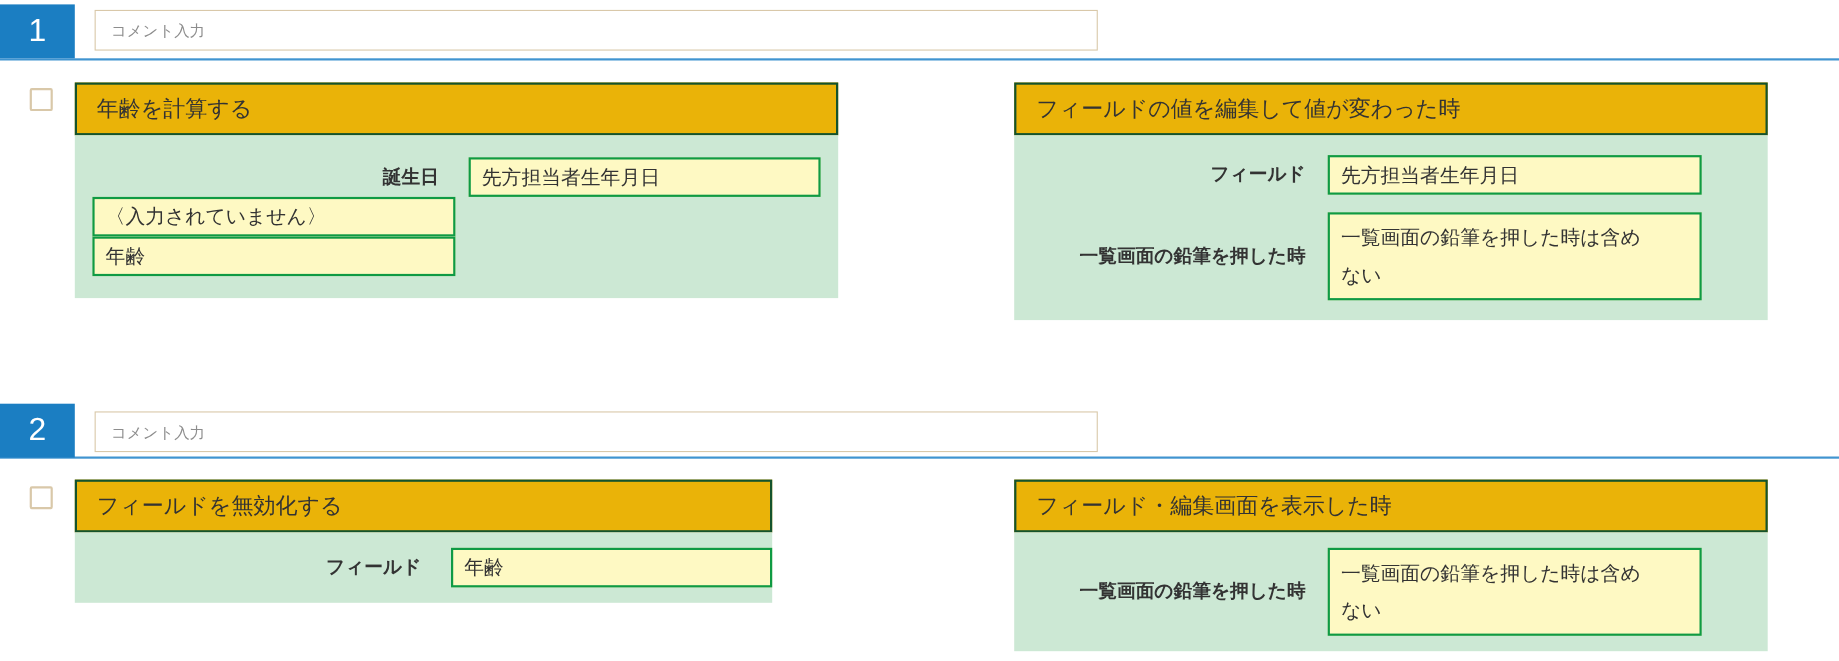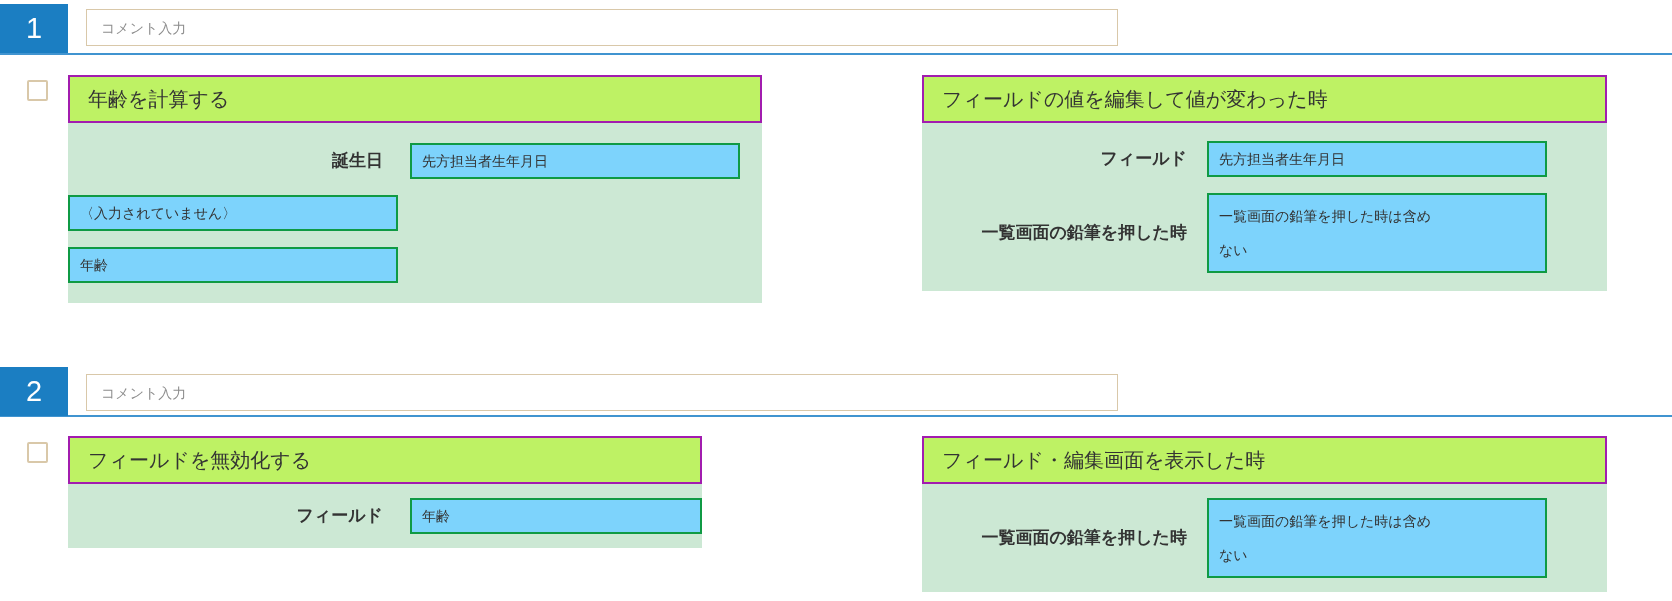--- a/index.html
+++ b/index.html
@@ -6,47 +6,47 @@
   body { font-family:"Liberation Sans","DejaVu Sans",sans-serif; color:#333333; }
   .canvas { position:relative; width:1672px; height:601px; background:#ffffff; overflow:hidden; }
 
   
   .rule-header { position:absolute; left:0; width:1672px; height:53px; border-bottom:2px solid #4094d0; }
   .badge {
     position:absolute; left:0; width:68px; height:49px; background:#1b7ec2;
     color:#ffffff; font-size:29px; display:flex; align-items:center; justify-content:center;
   }
   .comment {
-    position:absolute; left:86px; width:1032px; height:37px; box-sizing:border-box;
+    position:absolute; left:86px; width:912px; height:37px; box-sizing:border-box;
     border:1.5px solid #d9c8a9; background:#ffffff; padding:0 14px; font-size:14px;
     color:#333333; outline:none; font-family:inherit;
   }
   .comment::placeholder { color:#8d8d8d; opacity:1; }
 
   .checkbox {
     position:absolute; width:21px; height:21px; margin:0; box-sizing:border-box;
     appearance:none; -webkit-appearance:none; background:#ffffff;
     border:2px solid #d9c8a9; border-radius:2px; cursor:pointer;
   }
 
   
   .panel { position:absolute; }
   .panel-header {
-    background:#bef264; border:2px solid #a21caf; height:44px; line-height:44px;
+    background:#eab308; border:2px solid #14532d; height:44px; line-height:44px;
     font-size:20px; padding:0 18px; color:#333333; cursor:pointer;
   }
   .panel-body { background:#cce8d4; display:flex; flex-direction:column; }
-  .body-pad-lg { padding:20px 0; gap:16px; }
+  .body-pad-lg { padding:20px 16px; }
   .body-pad-md { padding:18px 0; gap:16px; }
   .body-pad-sm { padding:14px 0; gap:14px; }
 
   .frow { display:flex; align-items:center; }
   .flabel { font-weight:bold; font-size:17px; text-align:right; line-height:22px; }
   .fvalue {
-    background:#7dd3fc; border:2px solid #0f9a44; font-size:14px; color:#333333;
+    background:#fef9c3; border:2px solid #0f9a44; font-size:18px; color:#333333;
     padding:0 10px; line-height:32px; height:32px; overflow:hidden; white-space:nowrap;
     cursor:pointer;
   }
   .fvalue.multi { white-space:pre-line; line-height:34px; height:68px; padding:4px 10px; }
 
   .left-body .flabel  { flex:0 0 315px; margin-right:27px; }
   .left-body .fvalue  { width:306px; }
   .right-body .flabel { flex:0 0 265px; margin-right:20px; }
   .right-body .fvalue { width:316px; }
 </style>

